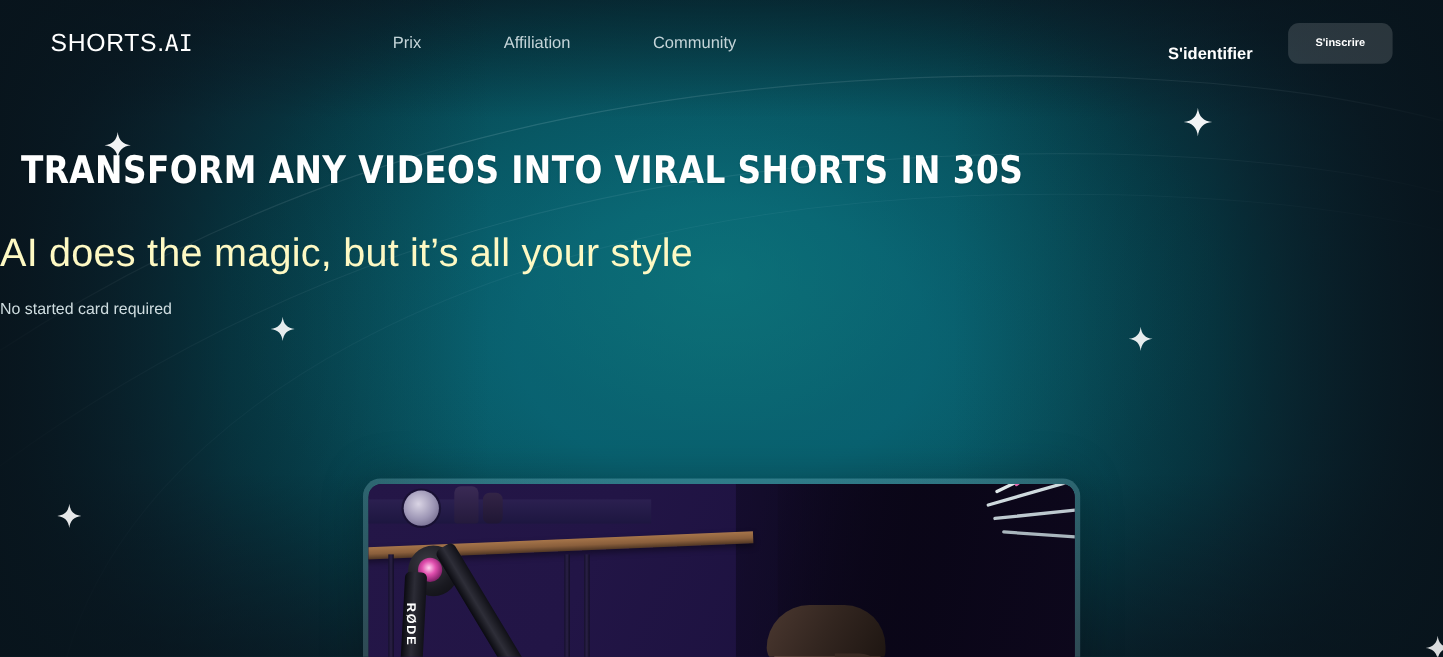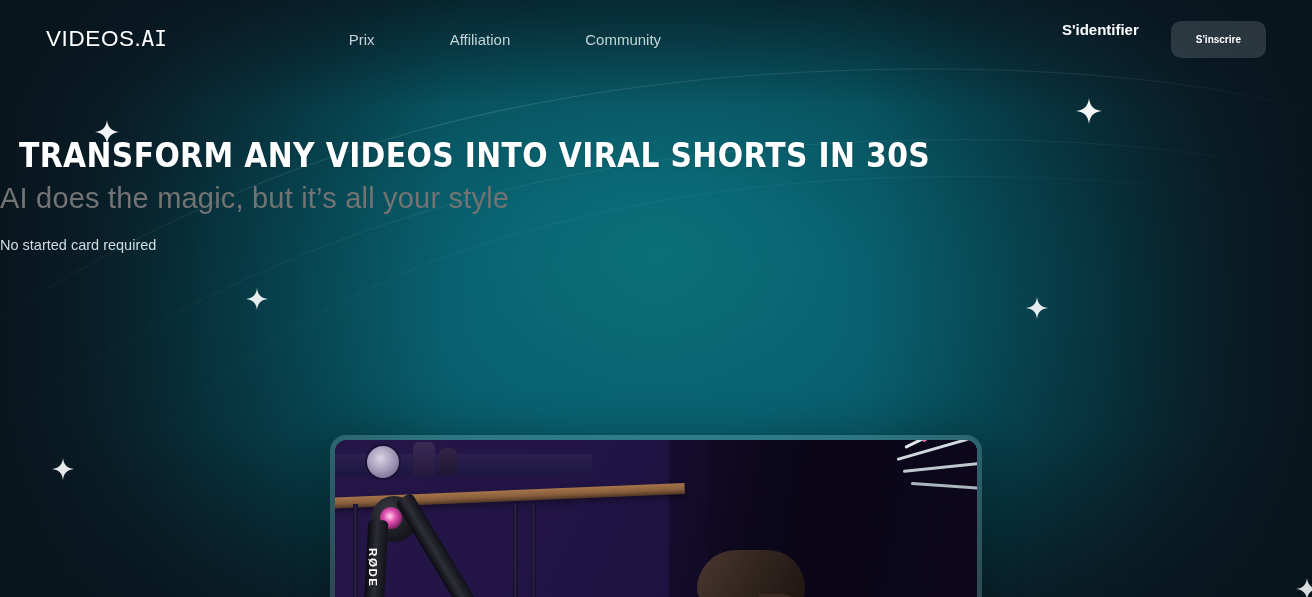--- a/index.html
+++ b/index.html
@@ -82,21 +82,21 @@
     margin-left:182px;
   }
   #main-nav a {
     color:#c4d4d8;
     font-size:15px;
     text-decoration:none;
     white-space:nowrap;
   }
   #auth-actions {
     margin-left:auto;
-    display:flex; align-items:flex-start; gap:32px;
+    display:flex; align-items:flex-end; gap:32px;
   }
   #signin-link {
     color:#ffffff;
     font-size:15px; font-weight:600;
     text-decoration:none;
     white-space:nowrap;
   }
   #signup-button {
     background:rgba(255,255,255,0.14);
     color:#ffffff;
@@ -120,23 +120,23 @@
     font-family:"DejaVu Sans Condensed","Liberation Sans Narrow","Liberation Sans",sans-serif;
     font-weight:700;
     font-size:34.5px;
     letter-spacing:0.4px;
     text-transform:uppercase;
     white-space:nowrap;
     transform:scaleX(0.96);
     text-shadow:0 1px 2px rgba(0,0,0,0.18);
   }
   #subheadline {
-    margin-top:7px;
-    color:#737373;
-    font-size:29px;
+    margin-top:34px;
+    color:#fef9c3;
+    font-size:36px;
     font-weight:300;
     letter-spacing:0.2px;
     white-space:nowrap;
   }
   #cta-button {
     margin-top:34px;
     width:260px; height:66px;
     border:none; border-radius:13px;
     background:linear-gradient(100deg,#2ecb84 0%,#24c386 42%,#12b79d 100%);
     color:#ffffff;
@@ -320,21 +320,21 @@
     </svg>
 </div>
 <div class="sparkle" style="left:1296px; top:578px;">
   <svg width="22" height="22" viewBox="0 0 24 24">
       <path d="M12 0 C12.7 7.3 16.7 11.3 24 12 C16.7 12.7 12.7 16.7 12 24 C11.3 16.7 7.3 12.7 0 12 C7.3 11.3 11.3 7.3 12 0 Z" fill="#ffffff" opacity="0.85"></path>
     </svg>
 </div>
 
 <header id="header">
   <div id="logo">
-    <span>VIDEOS.</span><span class="logo-ai">AI</span>
+    <span>SHORTS.</span><span class="logo-ai">AI</span>
   </div>
 
   <nav id="main-nav">
     <a href="#">Prix</a>
     <a href="#">Affiliation</a>
     <a href="#">Community</a>
   </nav>
 
   <div id="auth-actions">
     <a href="#" id="signin-link">S'identifier</a>

